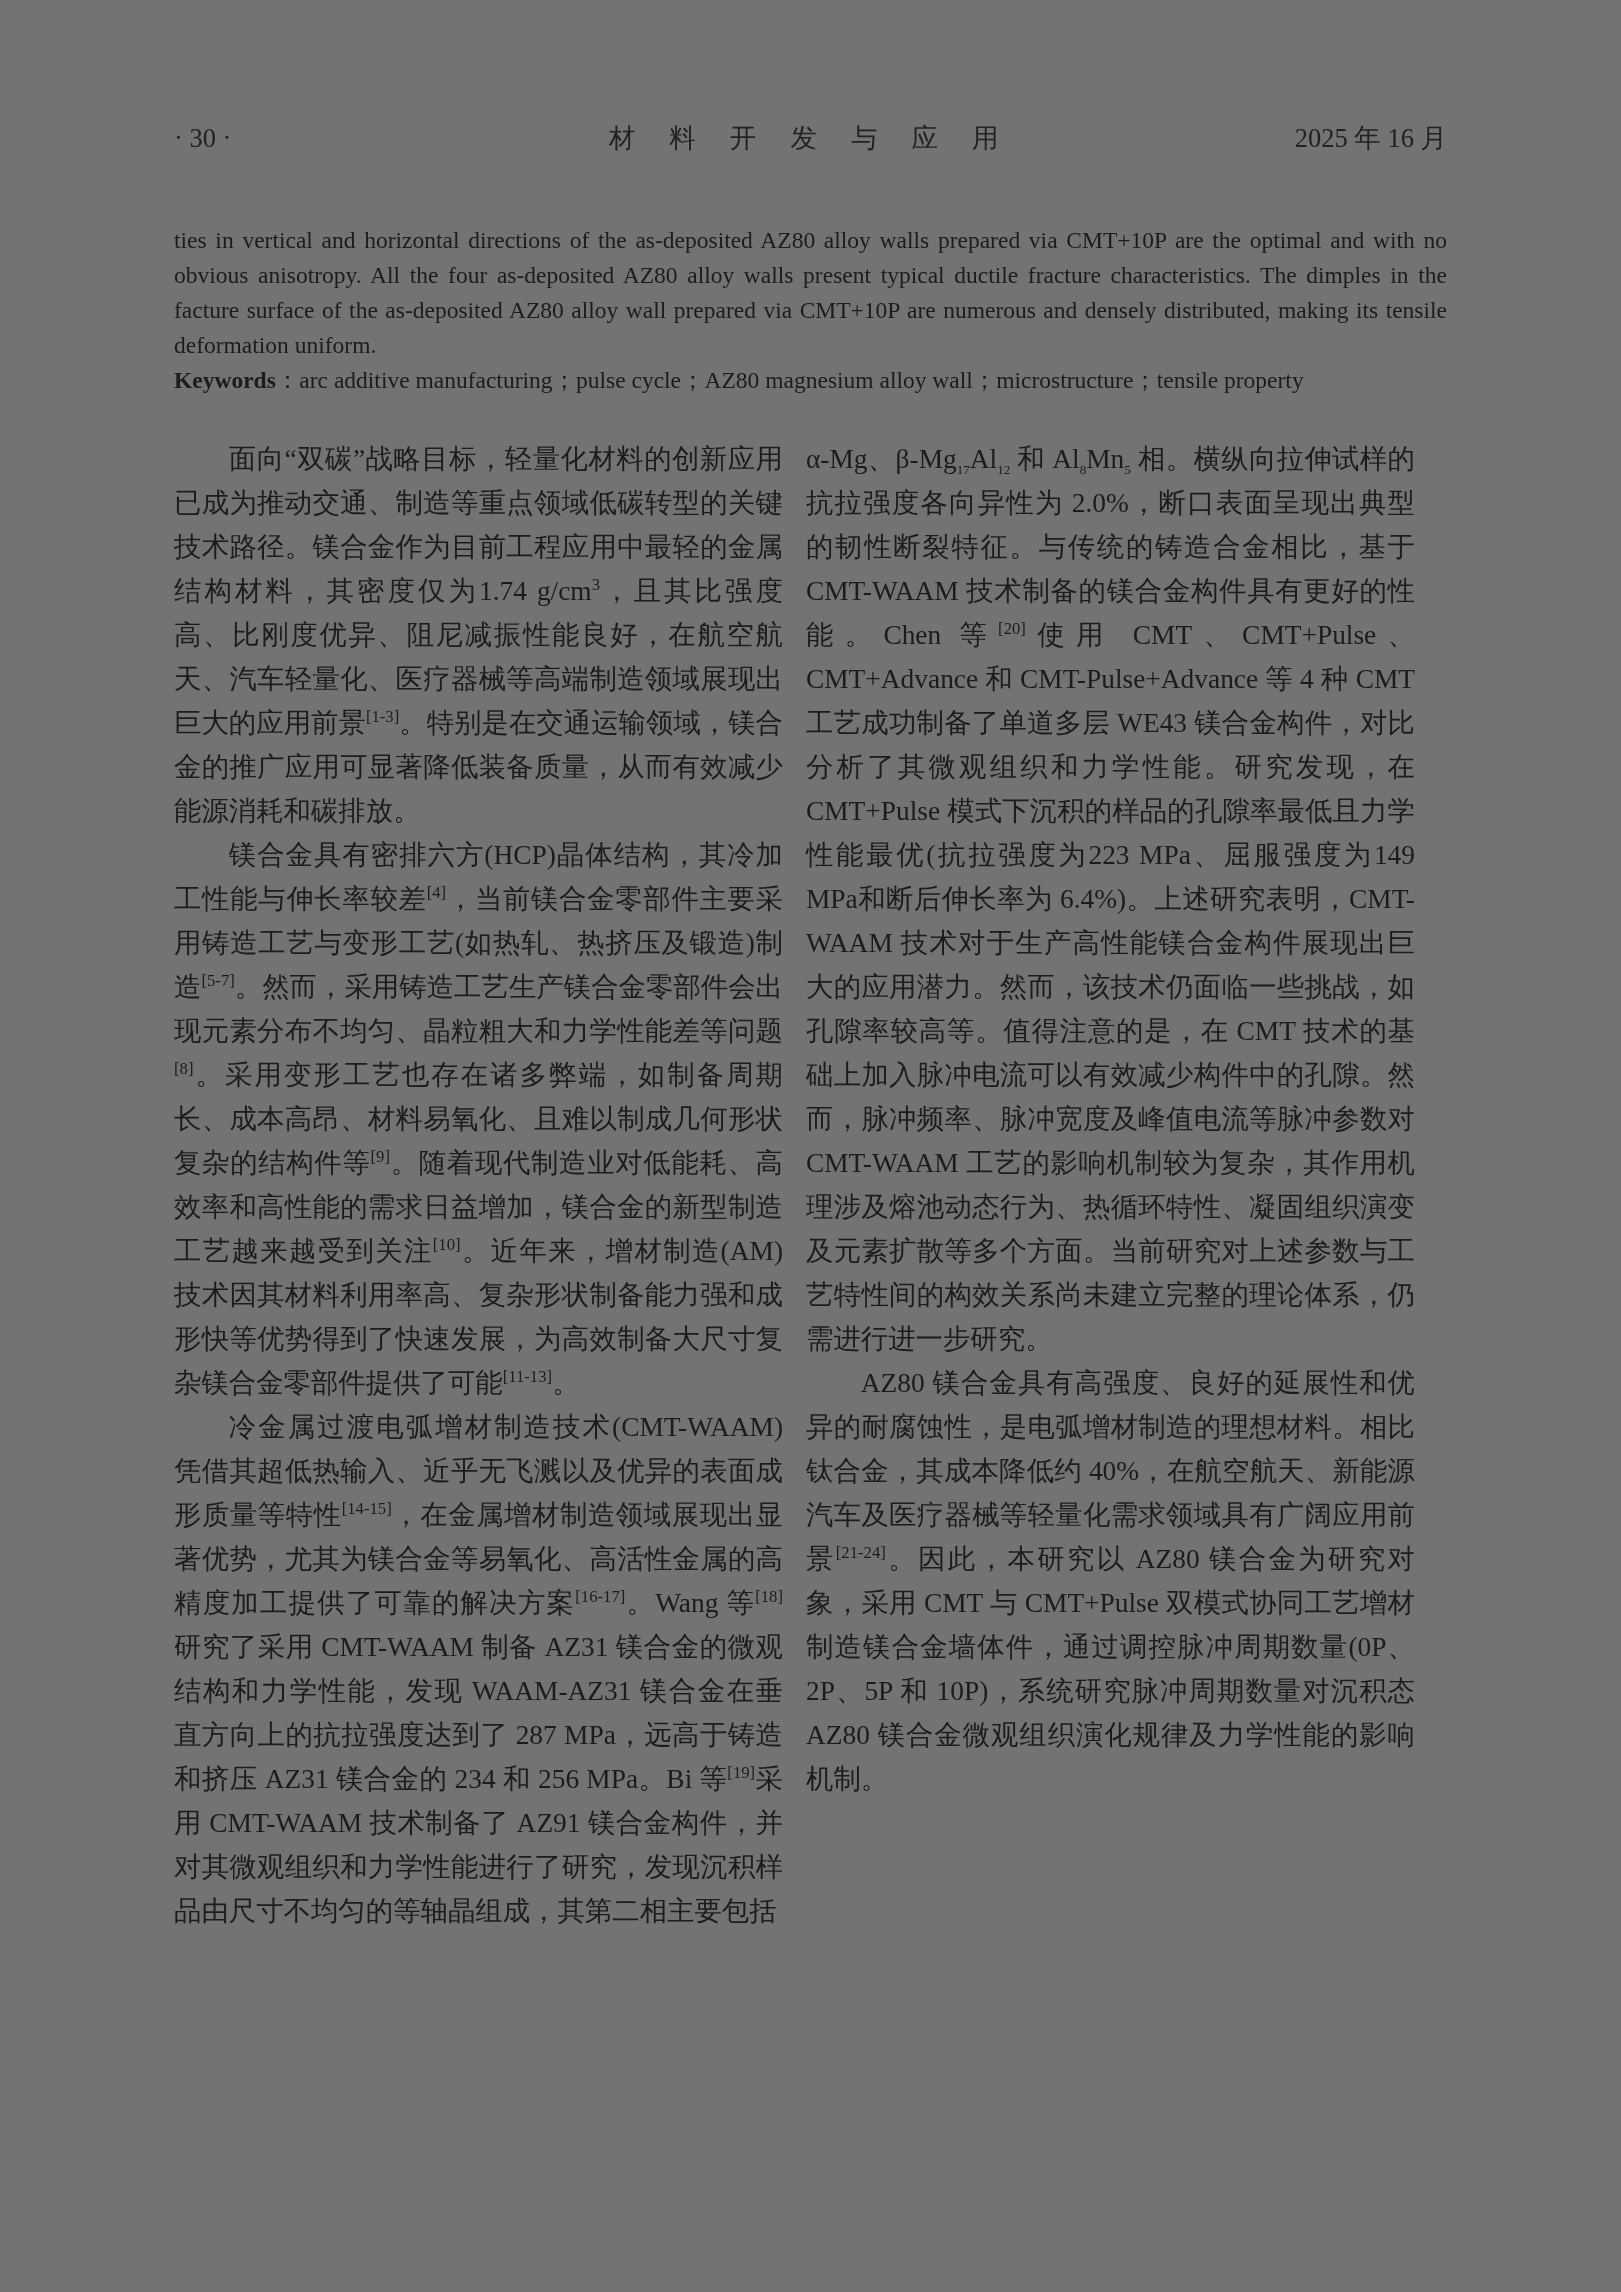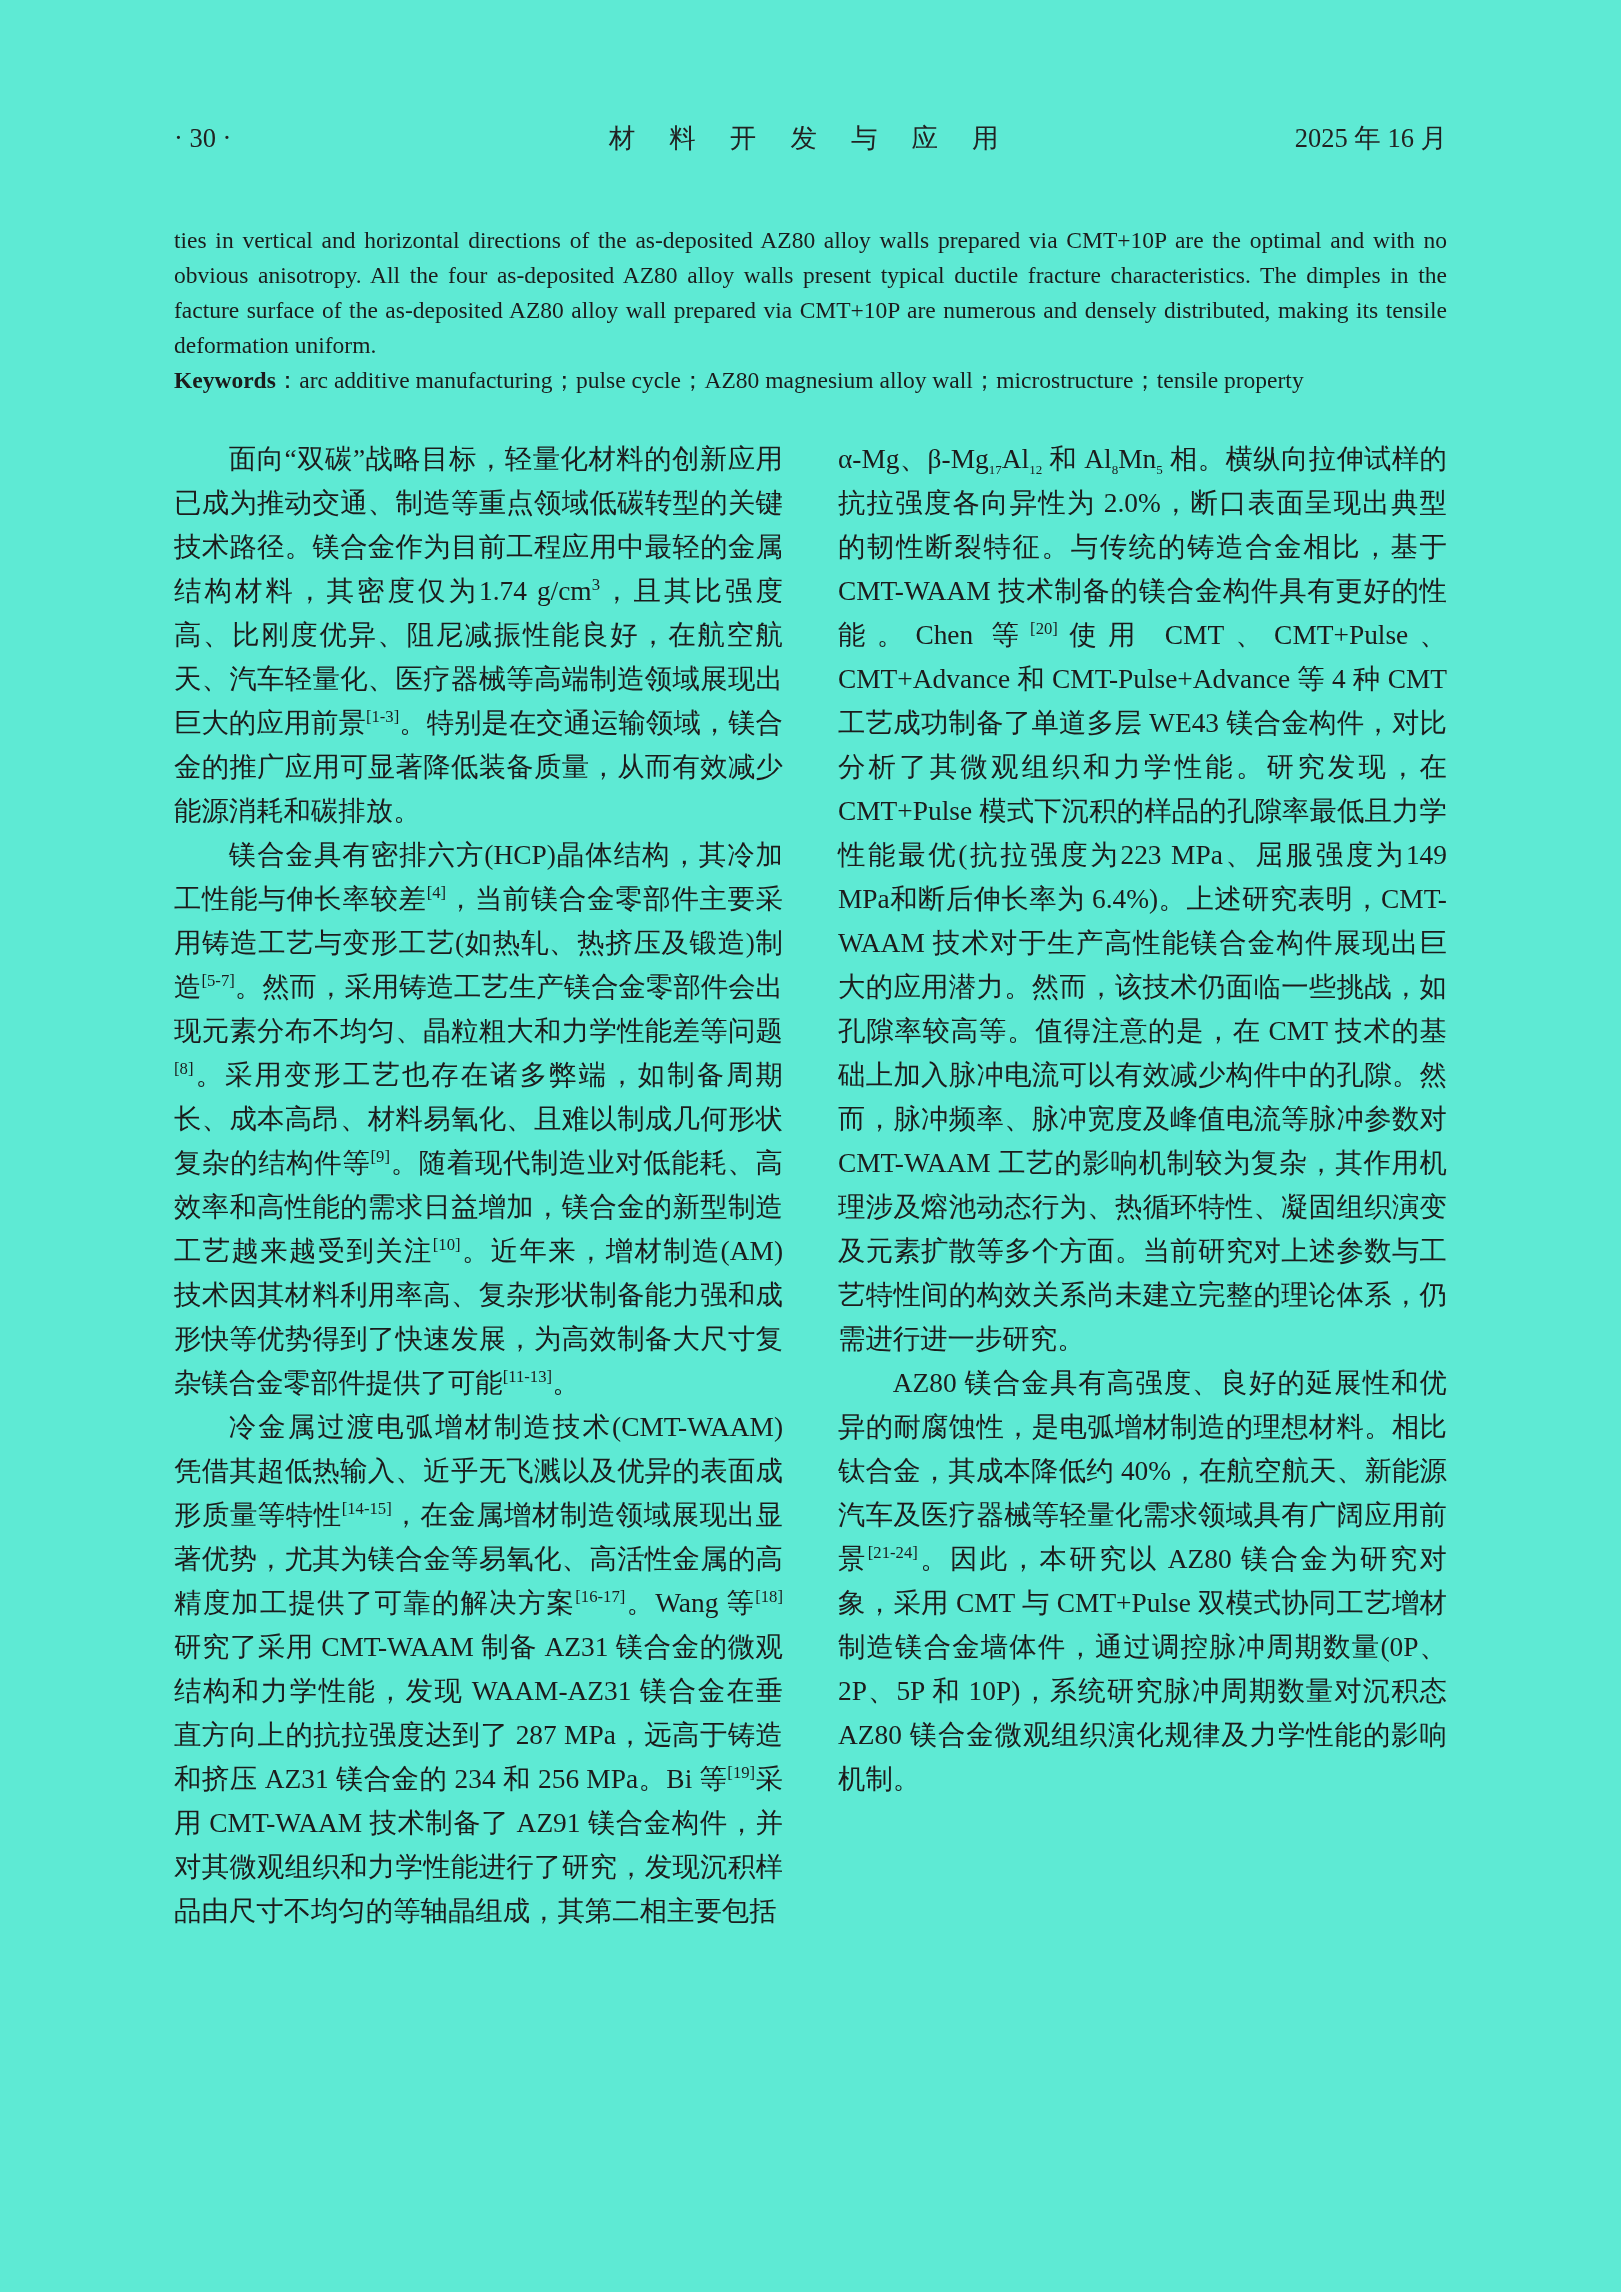--- a/index.html
+++ b/index.html
@@ -4,21 +4,21 @@
 <style>
   * { margin: 0; padding: 0; box-sizing: border-box; }
   html, body { background: #e8e8e8; }
   body { font-family: "Liberation Serif", "DejaVu Serif", serif; }
 
   .page {
     position: relative;
     width: 1621px;
     height: 2293px;
     margin: 0 auto;
-    background: #5eead4;
+    background: #737373;
     color: #1c1c1c;
     padding: 120px 174px 0 174px;
     overflow: hidden;
   }
 
   
   .running-head {
     display: grid;
     grid-template-columns: 1fr auto 1fr;
     align-items: baseline;
@@ -39,21 +39,21 @@
   }
   .abstract-text { margin: 0; }
   .keywords { margin: 0; }
   .kw-label { font-weight: bold; }
 
   
   .columns {
     margin-top: 39px;
     display: grid;
     grid-template-columns: 609px 609px;
-    column-gap: 55px;
+    column-gap: 23px;
     font-size: 27.4px;
     line-height: 44px;
     text-align: justify;
   }
   .col { min-width: 0; }
 
   .para { margin: 0; }
   .para.indent { text-indent: 2em; }
 
   sup.ref-sup {

